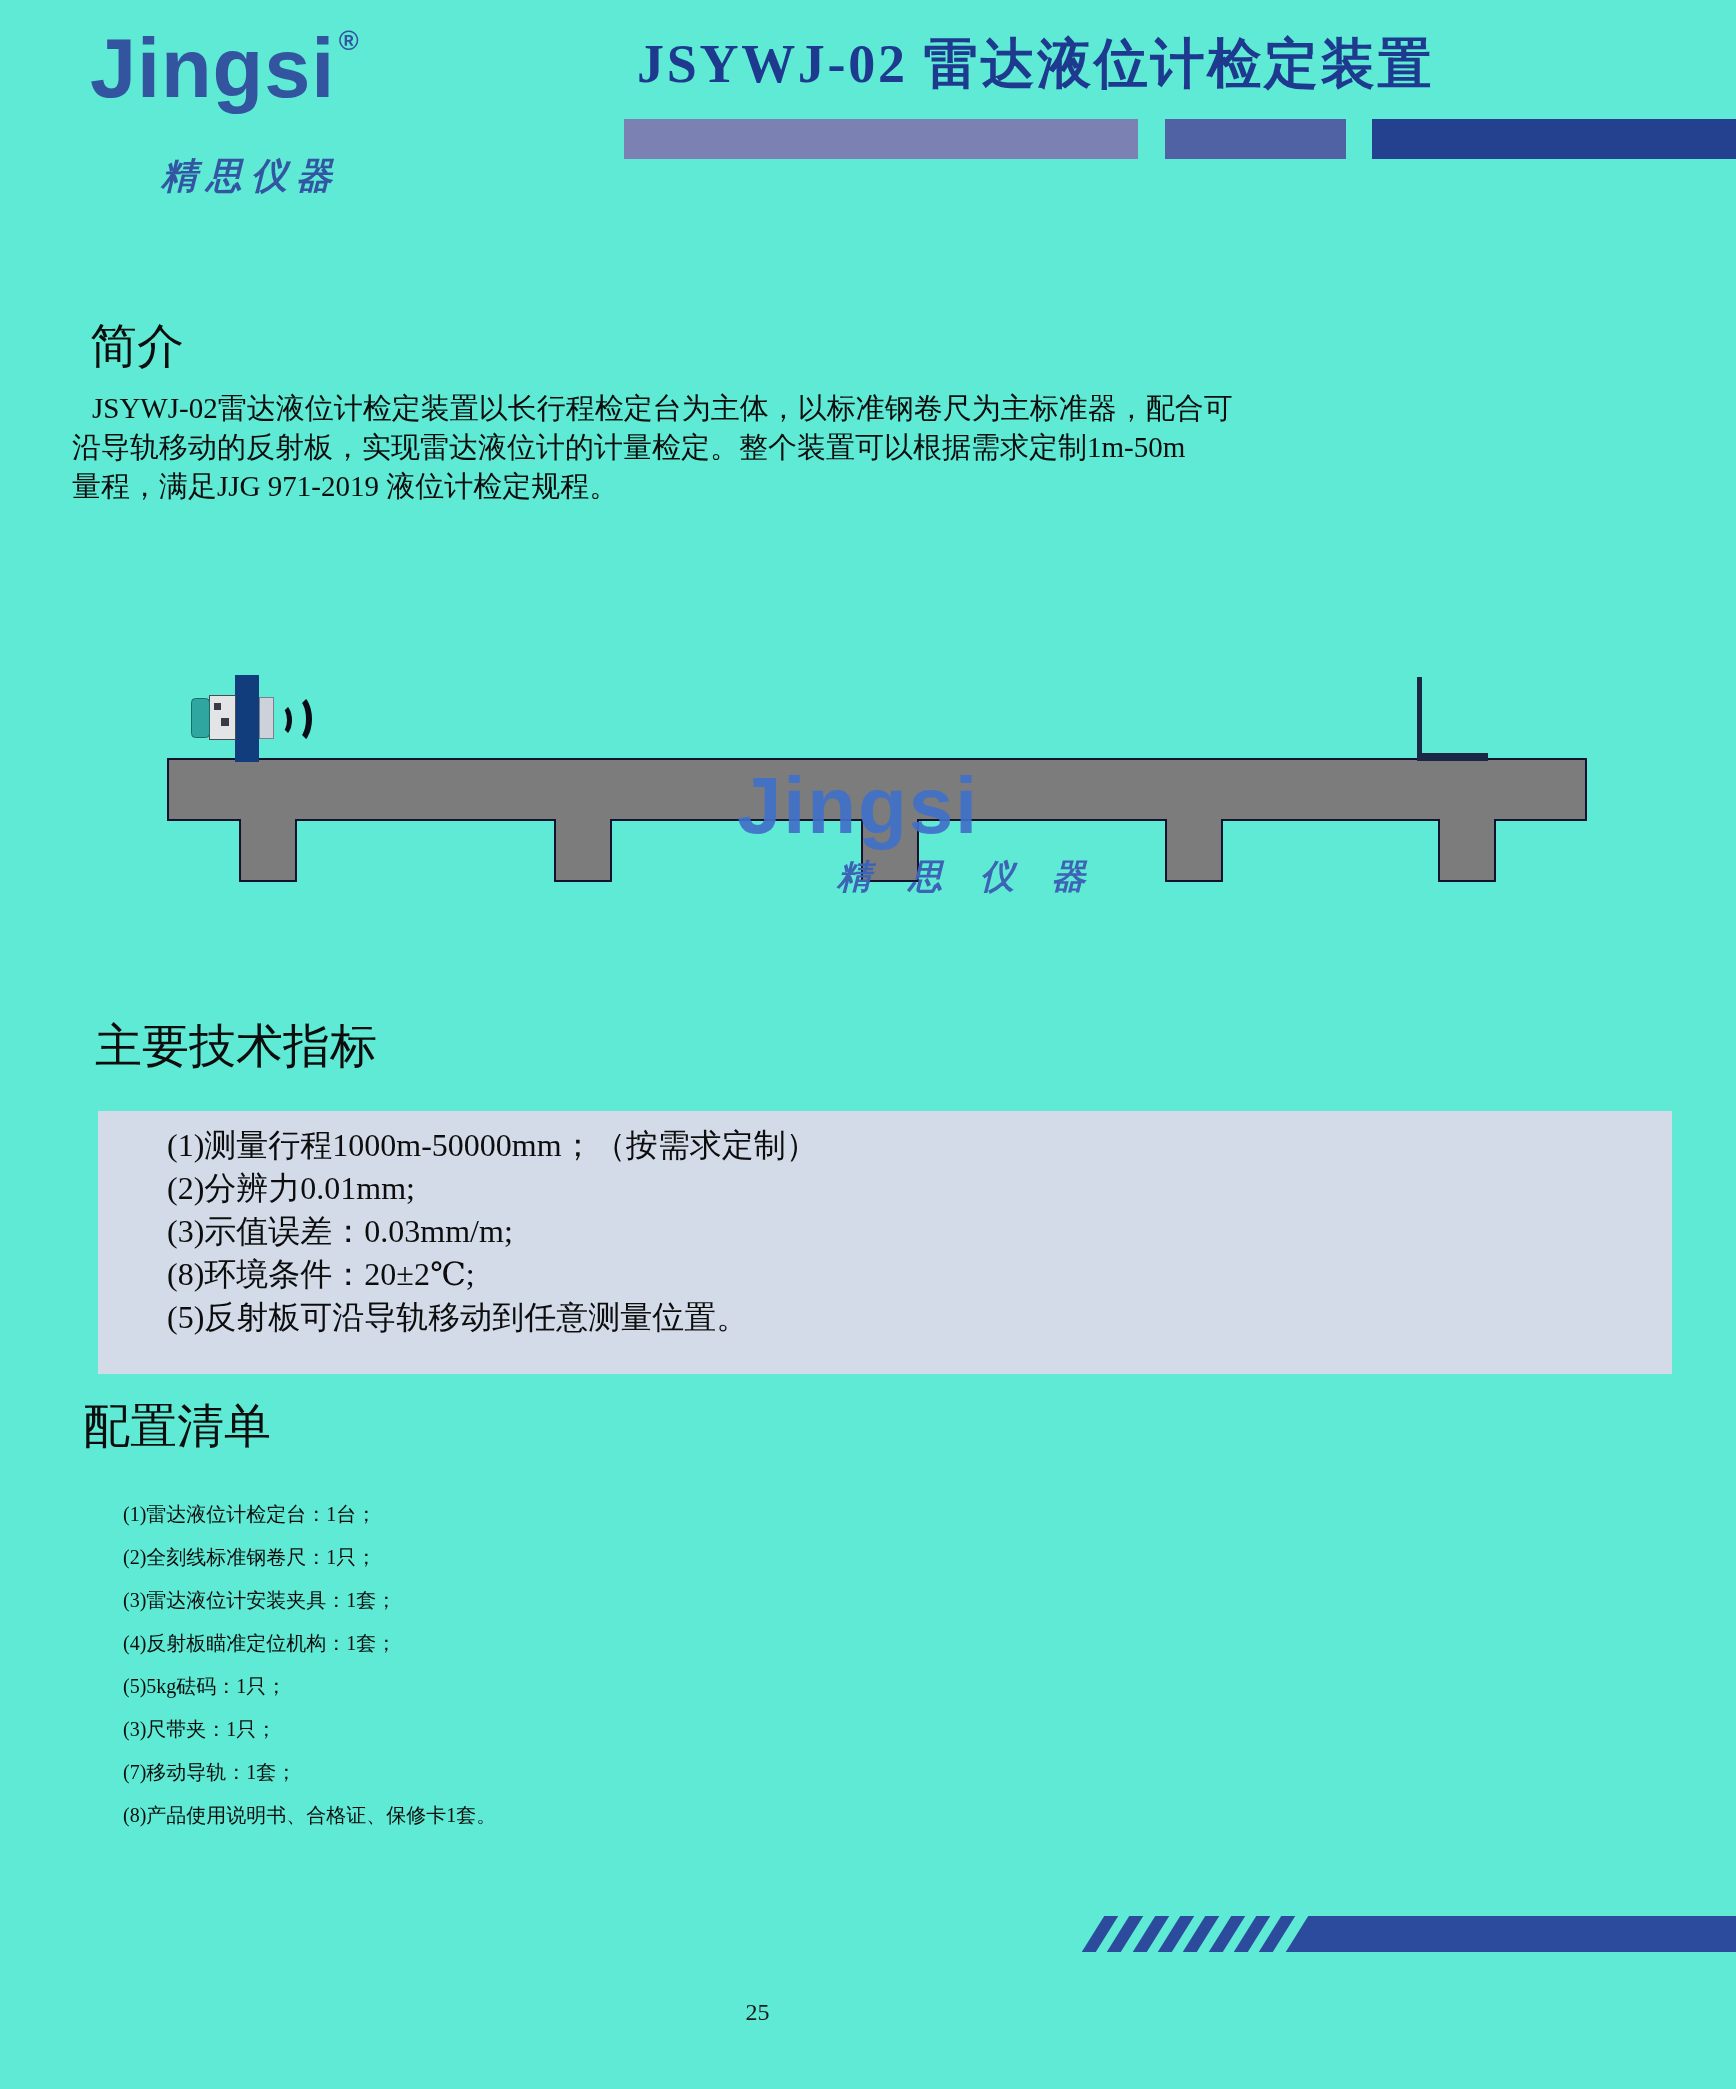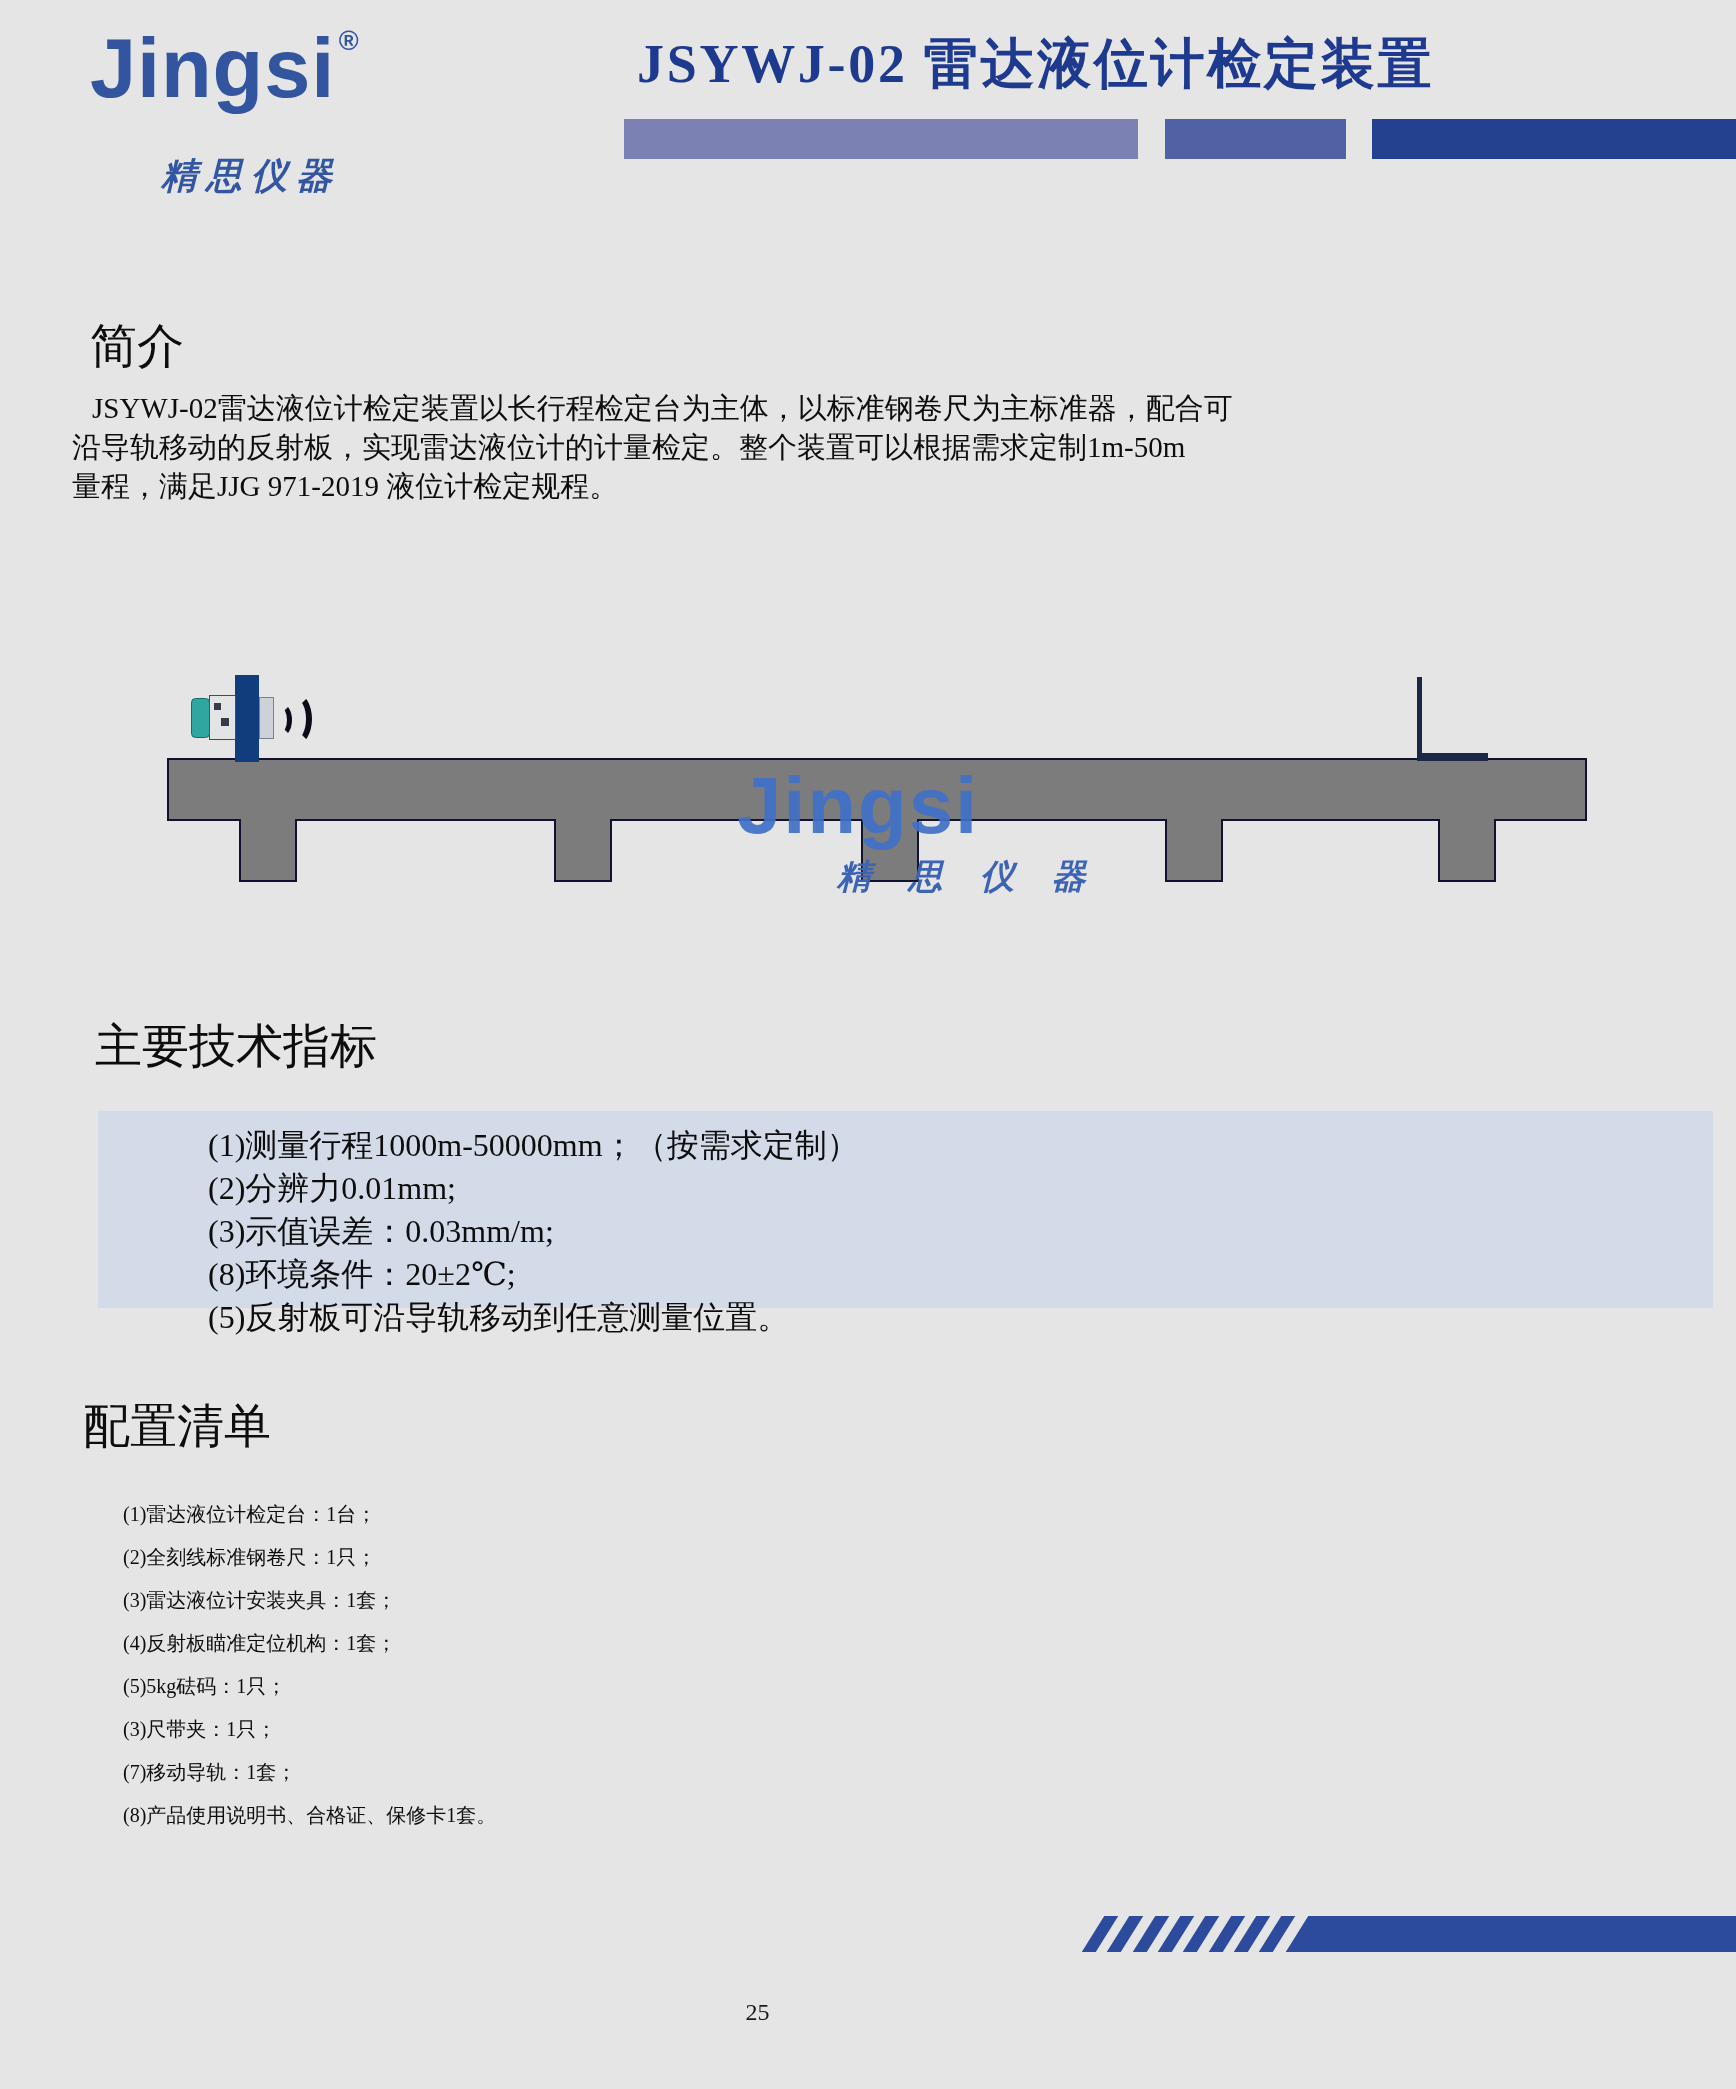--- a/index.html
+++ b/index.html
@@ -1,17 +1,17 @@
 <!DOCTYPE html>
 <html style="font-size:14.5px"><head>
 <meta charset="utf-8">
 <style>
   html,body { margin:0; padding:0; background:#ffffff; }
   .page {
-    position:relative; width:1737px; height:2090px; background:#e5e5e5;
+    position:relative; width:1737px; height:2090px; background:#5eead4;
     overflow:hidden; font-family:"Liberation Serif","DejaVu Serif",serif; color:#111;
   }
 
   
   .logo-block { position:absolute; left:90px; top:27px; }
   .logo-row { line-height:1; white-space:nowrap; }
   .logo-text {
     font-family:"Liberation Sans","DejaVu Sans",sans-serif; font-weight:bold;
     font-size:83px; color:#3355a0; letter-spacing:0.9px;
   }
@@ -68,21 +68,21 @@
   .reflector-base { position:absolute; left:1417px; top:753px; width:71px; height:8.1px; background:#1b2845; }
 
   .wm-main { position:absolute; left:737px; top:760px; white-space:nowrap;
              font-family:"Liberation Sans","DejaVu Sans",sans-serif; font-weight:bold;
              font-size:80px; color:rgba(64,112,200,0.92); letter-spacing:1.8px; }
   .wm-sub  { position:absolute; left:837px; top:854px; white-space:nowrap;
              font-size:34px; font-weight:bold; font-style:italic;
              color:#3d63b5; letter-spacing:14.5px; }
 
   
-  .spec-box { position:absolute; left:98px; top:1111px; width:1574px; height:197px; background:#d3dbe9;padding-left:41px; }
+  .spec-box { position:absolute; left:98px; top:1111px; width:1574px; height:263px; background:#d3dbe9; }
   .spec-items { padding:12.7px 0 0 69px; font-size:32px; line-height:43px; color:#0d0d0d; }
 
   
   .config-list { position:absolute; left:123px; top:1493px; font-size:20px; line-height:43px; color:#0d0d0d; }
 
   
   .band { position:absolute; left:1093px; top:1916px; height:36px; width:669px; }
   .stripe { position:absolute; top:0; width:13.6px; height:36px; background:#2c4b9c; transform:skewX(-32deg); }
   .s0{left:0}.s1{left:25px}.s2{left:51px}.s3{left:76px}.s4{left:101px}.s5{left:127px}.s6{left:152px}.s7{left:177px}
   .band-bar { position:absolute; left:204px; top:0; width:488px; height:36px; background:#2c4b9c; transform:skewX(-32deg); }

